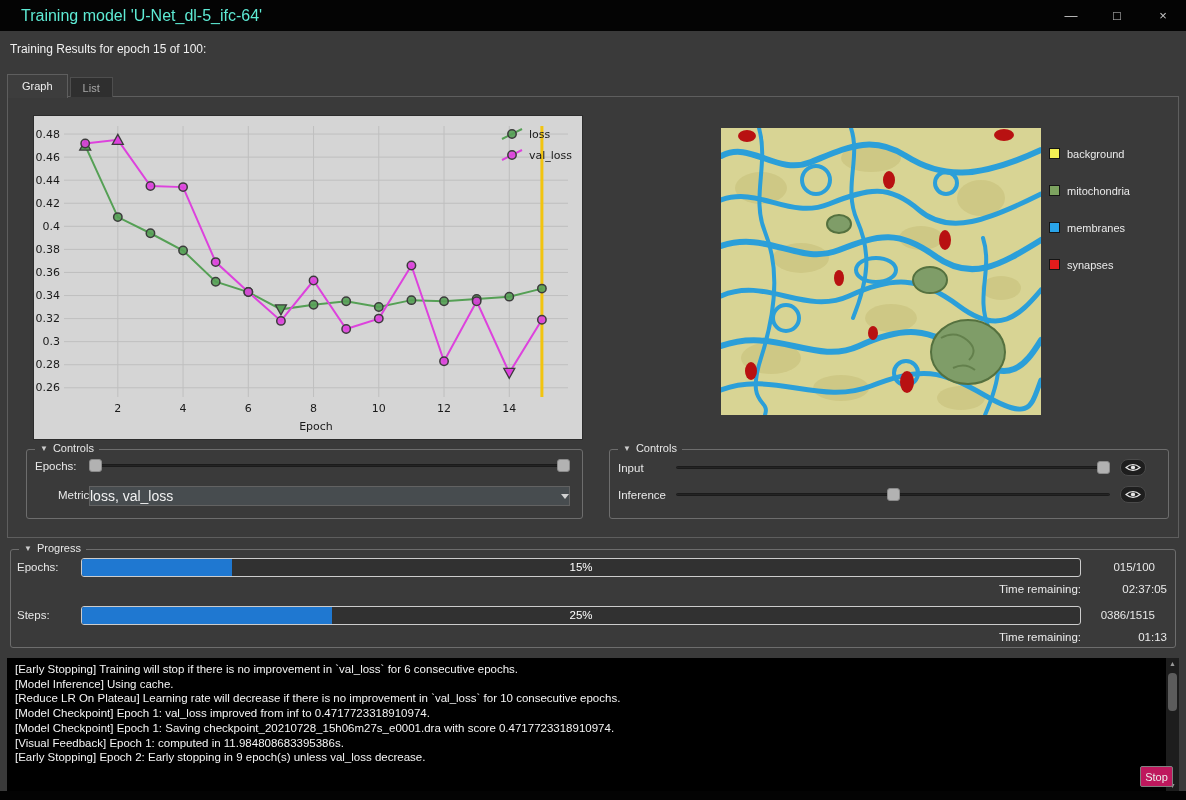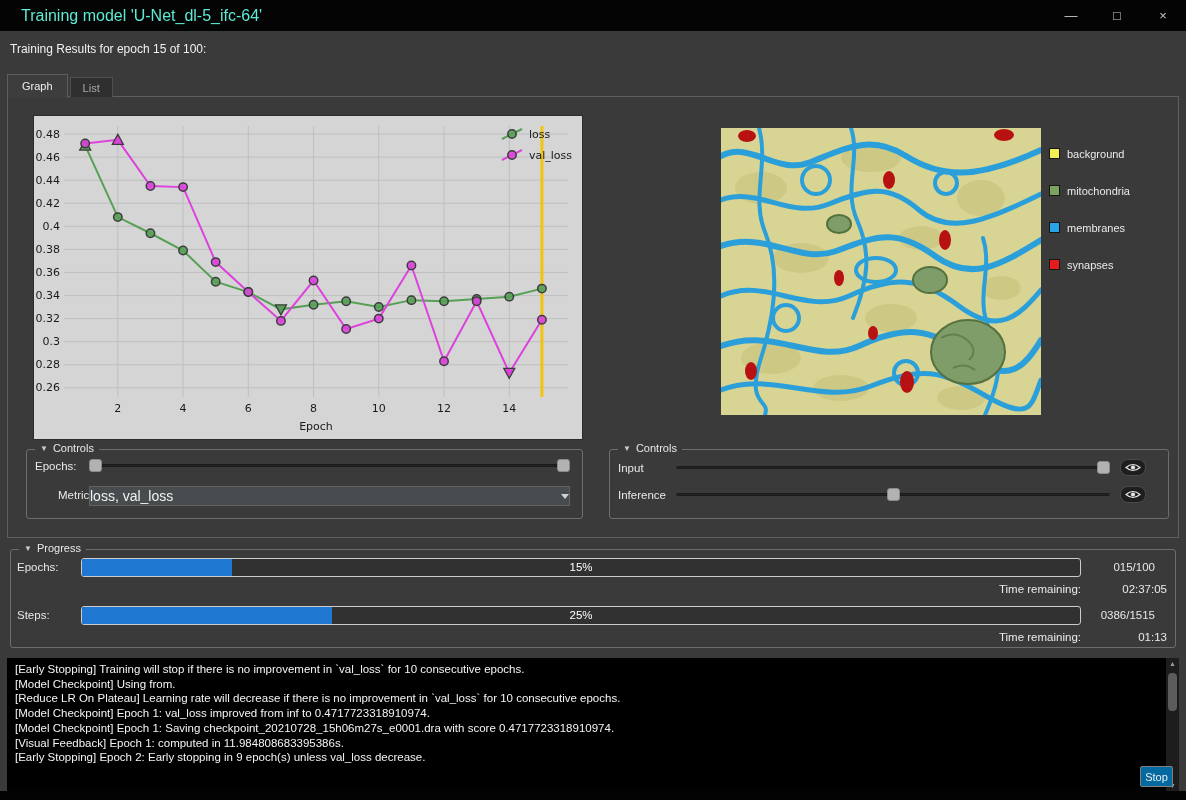--- a/index.html
+++ b/index.html
@@ -59,21 +59,21 @@
   .time-row { position:absolute; left:70px; right:8px; display:flex; justify-content:flex-end; font-size:11.5px; color:#eaeaea; }
   .time-val { width:86px; text-align:right; }
   
   #log { position:absolute; left:7px; top:658px; width:1172px; height:133px; background:#000000; padding:4px 20px 0 8px; }
   .log-line { font-size:11.5px; line-height:14.7px; color:#f4f4f4; white-space:nowrap; overflow:hidden; }
   #log-scrollbar { position:absolute; right:0; top:0; width:13px; height:100%; background:#1d1d1d; }
   #log-scrollbar .thumb { position:absolute; left:2px; top:15px; width:9px; height:38px; background:#5c5c5c; border-radius:4px; }
   .sb-arrow { position:absolute; left:0; width:13px; text-align:center; font-size:7px; color:#9a9a9a; }
   .sb-up { top:2px; } .sb-down { bottom:2px; }
   
-  #stop-btn { position:absolute; left:1140px; top:766px; width:33px; height:21px; background:#0369a1; border:1px solid #808080; border-radius:2px; color:#ececec; font-size:11px; font-family:"Liberation Sans",sans-serif; z-index:5; }
+  #stop-btn { position:absolute; left:1140px; top:766px; width:33px; height:21px; background:#be185d; border:1px solid #808080; border-radius:2px; color:#ececec; font-size:11px; font-family:"Liberation Sans",sans-serif; z-index:5; }
   #bottom-strip { position:absolute; left:0; top:791px; width:1186px; height:9px; background:#030303; }
 </style>
 </head>
 <body>
 
 <div id="titlebar">
   <span class="wtitle">Training model 'U-Net_dl-5_ifc-64'</span>
   <div id="win-controls">
     <span class="winbtn">—</span>
     <span class="winbtn">□</span>
@@ -318,22 +318,22 @@
     </div>
     <span class="pcount">0386/1515</span>
   </div>
   <div class="time-row" style="top:81px;">
     <span>Time remaining:</span>
     <span class="time-val">01:13</span>
   </div>
 </div>
 
 <div id="log">
-  <div class="log-line">[Early Stopping] Training will stop if there is no improvement in `val_loss` for 10 consecutive epochs.</div>
-  <div class="log-line">[Model Checkpoint] Using from.</div>
+  <div class="log-line">[Early Stopping] Training will stop if there is no improvement in `val_loss` for 6 consecutive epochs.</div>
+  <div class="log-line">[Model Inference] Using cache.</div>
   <div class="log-line">[Reduce LR On Plateau] Learning rate will decrease if there is no improvement in `val_loss` for 10 consecutive epochs.</div>
   <div class="log-line">[Model Checkpoint] Epoch 1: val_loss improved from inf to 0.4717723318910974.</div>
   <div class="log-line">[Model Checkpoint] Epoch 1: Saving checkpoint_20210728_15h06m27s_e0001.dra with score 0.4717723318910974.</div>
   <div class="log-line">[Visual Feedback] Epoch 1: computed in 11.984808683395386s.</div>
   <div class="log-line">[Early Stopping] Epoch 2: Early stopping in 9 epoch(s) unless val_loss decrease.</div>
   <div id="log-scrollbar">
     <span class="sb-arrow sb-up">▲</span>
     <div class="thumb"></div>
     <span class="sb-arrow sb-down">▼</span>
   </div>

